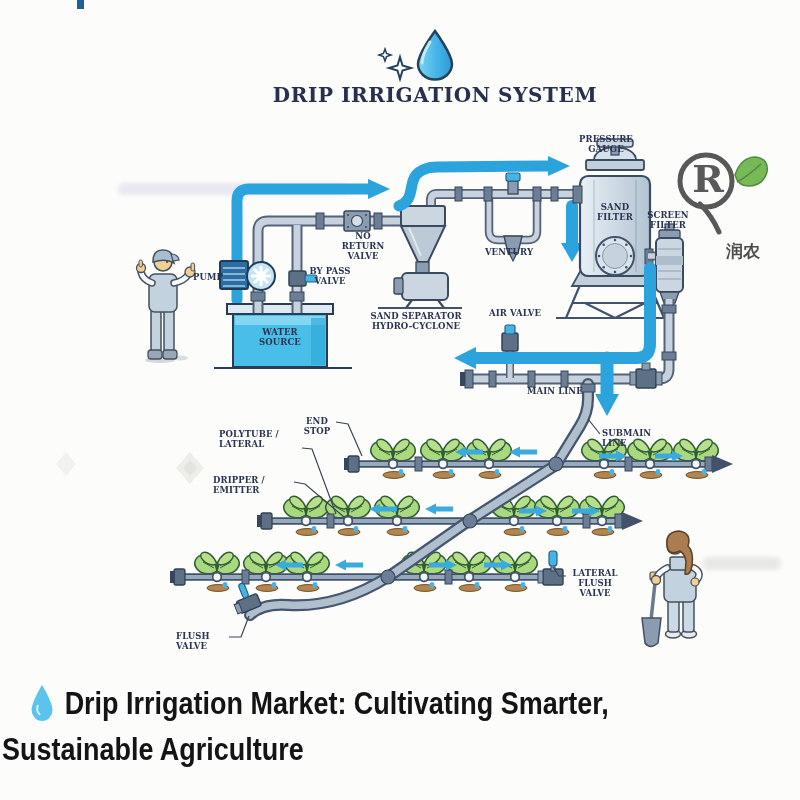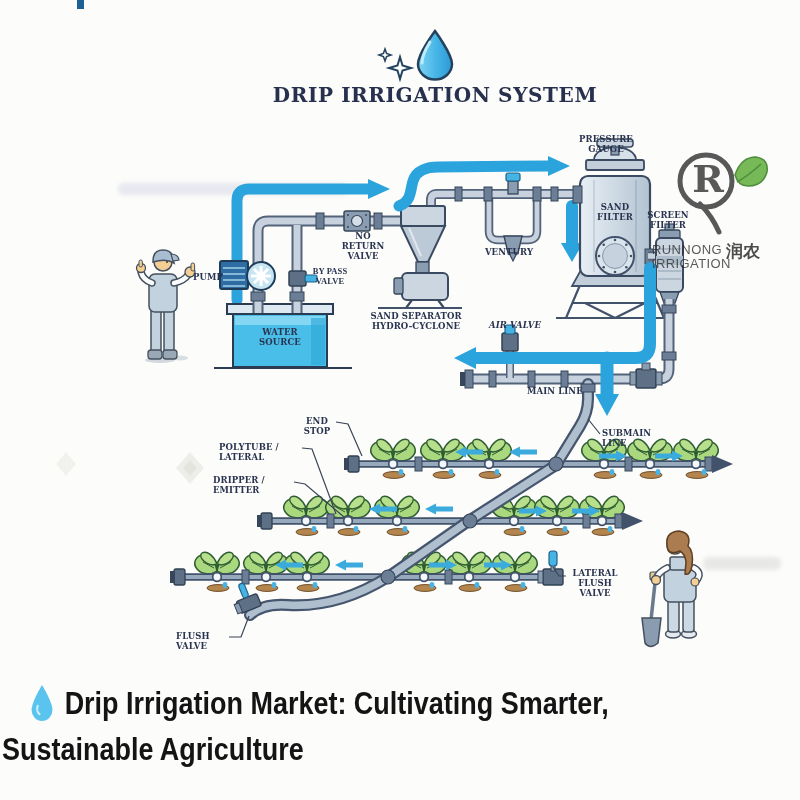--- a/index.html
+++ b/index.html
@@ -411,47 +411,46 @@
 
     <g opacity=".85">
       <circle cx="706" cy="181" r="26" fill="none" stroke="#3C3C3C" stroke-width="5"></circle>
       <path d="M700,204 Q712,216 719,232" fill="none" stroke="#3C3C3C" stroke-width="5" stroke-linecap="round"></path>
       <path d="M735,175 Q741,157 756,157 Q769,159 767,172 Q763,186 748,186 Q738,186 735,175 Z" fill="#5FAE3A" stroke="#337A1F" stroke-width="1.5"></path>
       <path d="M737,182 Q748,176 761,164" fill="none" stroke="#2F7A1E" stroke-width="1.5"></path>
     </g>
   </svg>
 
   <div class="lbl" style="left:193px;top:272px;width:36px;">PUMP</div>
-  <div class="lbl ctr" style="left:306px;top:266px;width:48px;font-family:Liberation Serif, serif;">BY PASS
+  <div class="lbl ctr" style="left:306px;top:266px;width:48px;">BY PASS
 VALVE</div>
   <div class="lbl ctr" style="left:333px;top:231px;width:60px;">NO RETURN
 VALVE</div>
   <div class="lbl ctr" style="left:251px;top:327px;width:58px;">WATER
 SOURCE</div>
   <div class="lbl ctr" style="left:368px;top:311px;width:96px;">SAND SEPARATOR
 HYDRO-CYCLONE</div>
   <div class="lbl ctr" style="left:482px;top:247px;width:54px;">VENTURY</div>
-  <div class="lbl ctr" style="left:484px;top:320px;width:62px;font-style:italic;">AIR VALVE</div>
+  <div class="lbl ctr" style="left:484px;top:308px;width:62px;">AIR VALVE</div>
   <div class="lbl ctr" style="left:564px;top:134px;width:84px;">PRESSURE GAUGE</div>
   <div class="lbl ctr" style="left:592px;top:202px;width:46px;">SAND
 FILTER</div>
   <div class="lbl ctr" style="left:647px;top:210px;width:42px;">SCREEN
 FILTER</div>
   <div class="lbl" style="left:527px;top:386px;width:60px;">MAIN LINE</div>
   <div class="lbl" style="left:602px;top:428px;width:72px;">SUBMAIN LINE</div>
   <div class="lbl" style="left:293px;top:416px;width:48px;text-align:center;">END STOP</div>
-  <div class="lbl" style="left:219px;top:442px;width:92px;">POLYTUBE / LATERAL</div>
+  <div class="lbl" style="left:219px;top:429px;width:92px;">POLYTUBE / LATERAL</div>
   <div class="lbl" style="left:213px;top:475px;width:88px;">DRIPPER / EMITTER</div>
   <div class="lbl ctr" style="left:563px;top:568px;width:64px;">LATERAL
 FLUSH VALVE</div>
   <div class="lbl" style="left:176px;top:631px;width:58px;">FLUSH VALVE</div>
 
   <div class="abs logo-r">R</div>
   <div class="abs logo-cn">润农</div>
-  <div class="abs logo-en">RUNNONG IRRIGATION</div>
 
   <div class="abs caption">
     <span class="cap-drop"><svg width="26" height="38" viewBox="0 0 26 38">
           <path d="M13,1 C13,1 1,18 1,26 a12,11 0 0 0 24,0 C25,18 13,1 13,1 Z" fill="#5BC4EE"></path>
           <path d="M8,22 a5,6 0 0 0 2,8" stroke="#CDEFFB" stroke-width="2.5" fill="none" stroke-linecap="round"></path>
         </svg></span><span>Drip Irrigation Market: Cultivating Smarter, Sustainable Agriculture</span>
   </div>
 
 </div>
 

